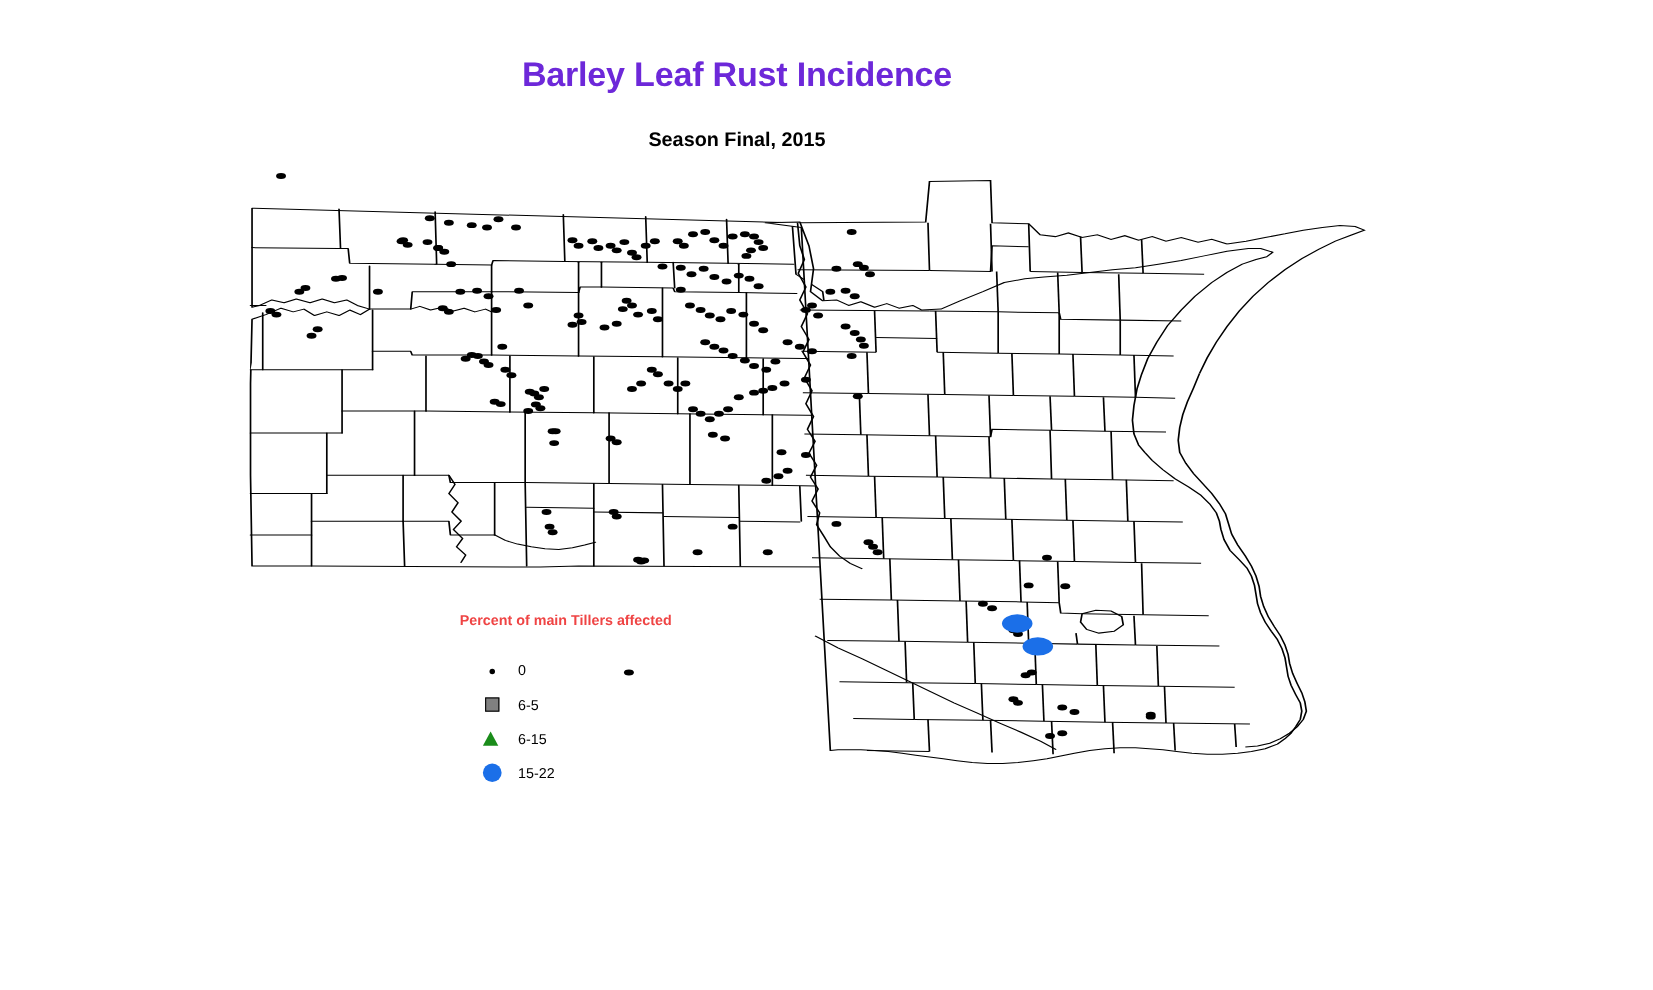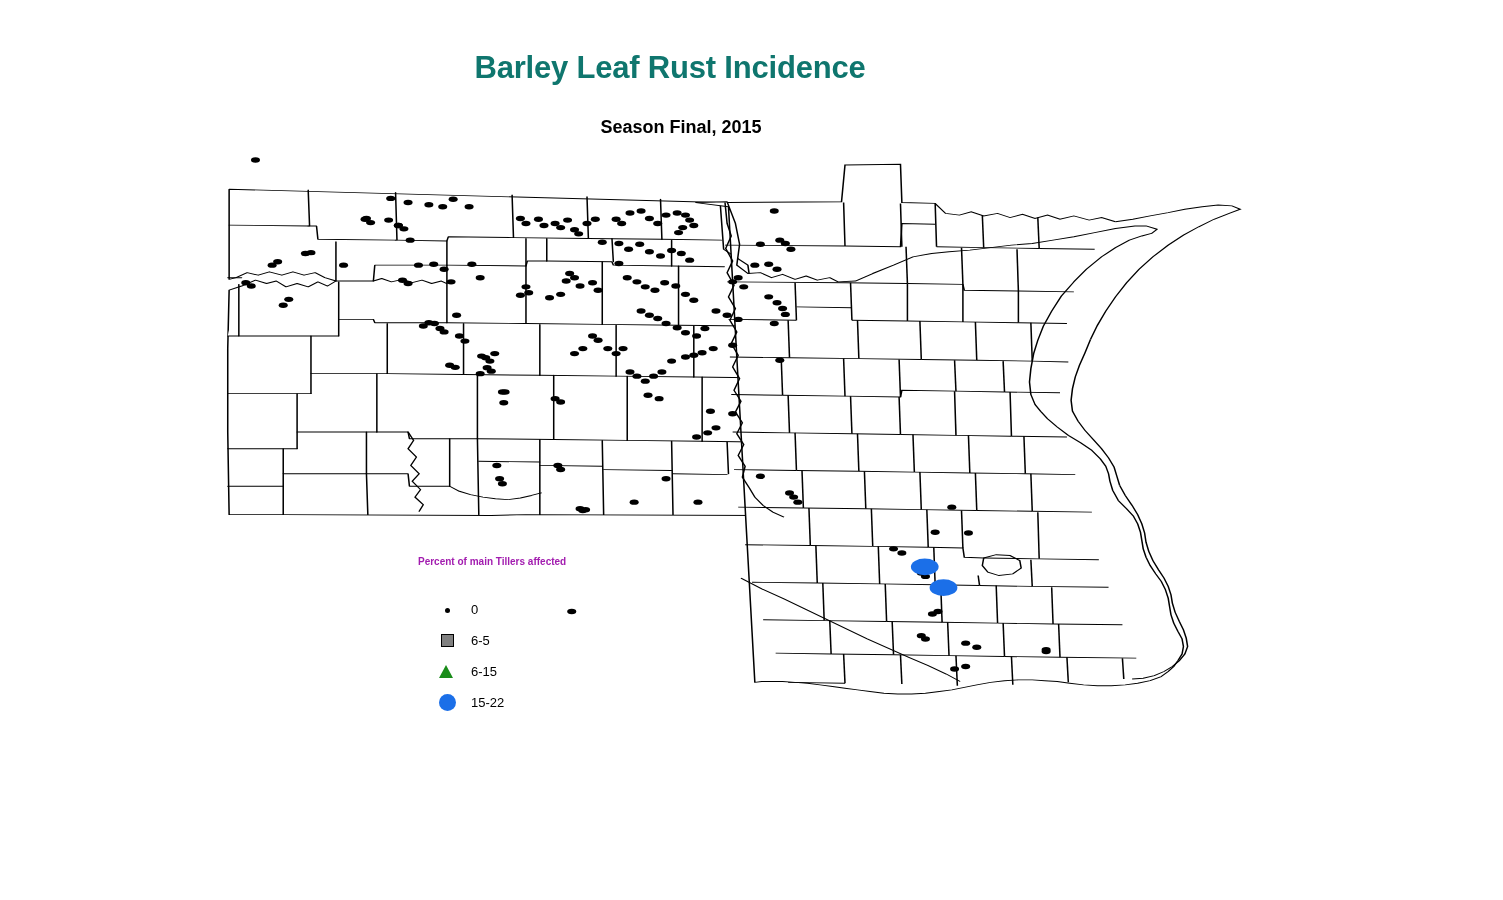--- a/index.html
+++ b/index.html
@@ -22,33 +22,32 @@
     background: #ffffff;
   }
   .title {
     position: absolute;
     left: 0;
     top: 50px;
     width: 1340px;
     text-align: center;
     font-size: 31px;
     font-weight: bold;
-    color: #0f766e;
+    color: #6d28d9;
     letter-spacing: -0.2px;
   }
   .subtitle {
     position: absolute;
     left: 0;
     top: 117px;
     width: 1340px;
     text-align: center;
     font-size: 18px;
     font-weight: bold;
     color: #000000;
-    padding-left: 11px;
   }
   #map-wrap {
     position: absolute;
     left: 200px;
     top: 140px;
     width: 1075px;
     height: 655px;
   }
   #map-svg {
     display: block;
@@ -59,23 +58,23 @@
   #legend {
     position: absolute;
     left: 418px;
     top: 556px;
     width: 270px;
     height: 156px;
   }
   #legend .legend-title {
     position: absolute;
     left: 0; top: 0;
-    font-size: 10px;
+    font-size: 13px;
     font-weight: bold;
-    color: #a21caf;
+    color: #ef4444;
     white-space: nowrap;
   }
   .legend-col {
     position: absolute;
     top: 38px;
   }
   .legend-col.left { left: 18px; }
   .legend-col.right { left: 145px; }
   .legend-row {
     position: relative;

